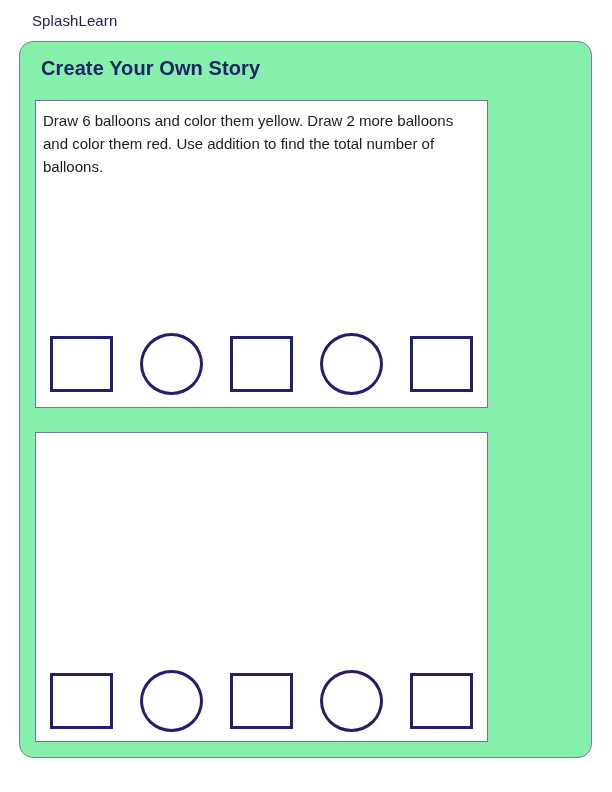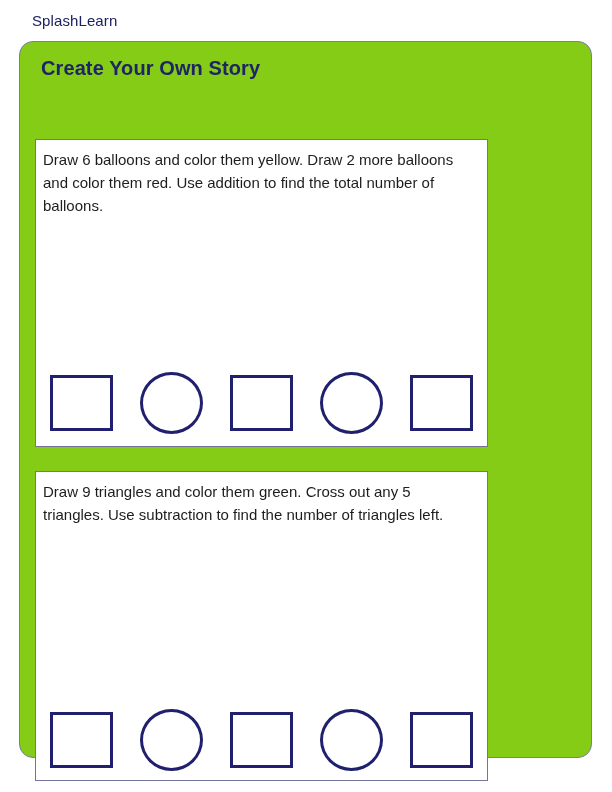--- a/index.html
+++ b/index.html
@@ -27,39 +27,38 @@
   .logo .regular { font-weight: 400; text-align: right; }
   .card {
     position: absolute;
     left: 19px;
     top: 41px;
     width: 573px;
     height: 717px;
     border: 1px solid #7d7da3;
     border-radius: 14px;
     box-sizing: border-box;
-    background: #84cc16;
+    background: #86efac;
   }
   .page-title {
     position: absolute;
     left: 21px;
     top: 15px;
     font-size: 20px;
     font-weight: 700;
     color: #1e2466;
     letter-spacing: 0.1px;
   }
   .task-box {
     position: absolute;
     left: 15px;
     width: 453px;
     border: 1px solid #73739c;
     box-sizing: border-box;
     background: #ffffff;
-    margin-top: 39px;
   }
   .task-box.first  { top: 58px;  height: 308px; }
   .task-box.second { top: 390px; height: 310px; }
   .instruction {
     margin: 0;
     padding: 9px 20px 0 7px;
     font-size: 15px;
     line-height: 1.53;
     color: #1d1d1f;
   }
@@ -100,21 +99,20 @@
       <div class="shapes-row">
           <div class="shape square"></div>
           <div class="shape circle"></div>
           <div class="shape square"></div>
           <div class="shape circle"></div>
           <div class="shape square"></div>
         </div>
     </div>
 
     <div class="task-box second">
-      <p class="instruction">Draw 9 triangles  and color them green. Cross out any 5 triangles. Use subtraction to find the number of triangles left.</p>
       <div class="shapes-row">
           <div class="shape square"></div>
           <div class="shape circle"></div>
           <div class="shape square"></div>
           <div class="shape circle"></div>
           <div class="shape square"></div>
         </div>
     </div>
 
   </div>

